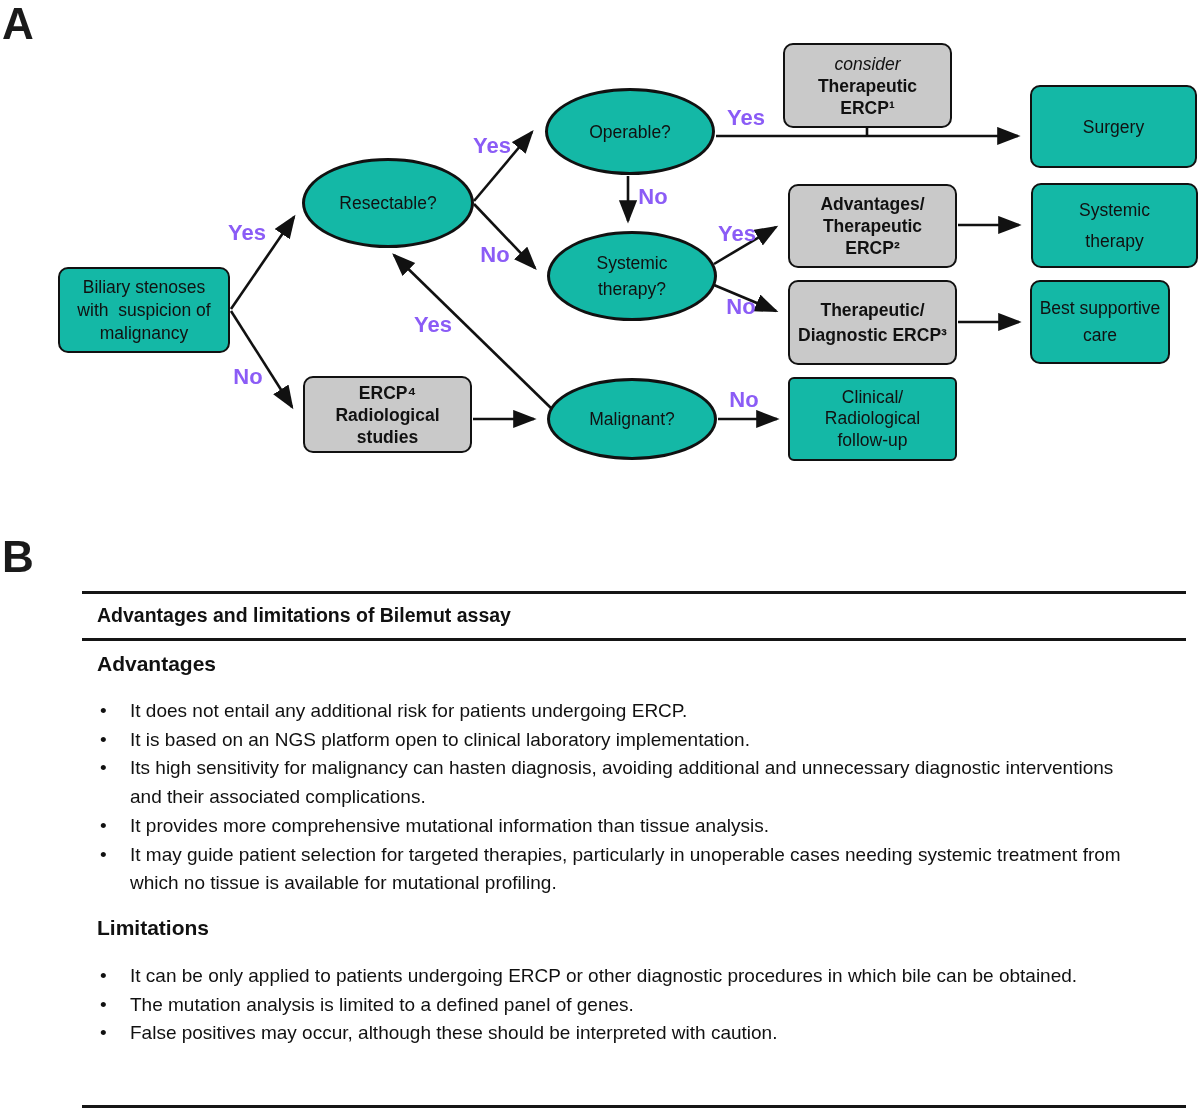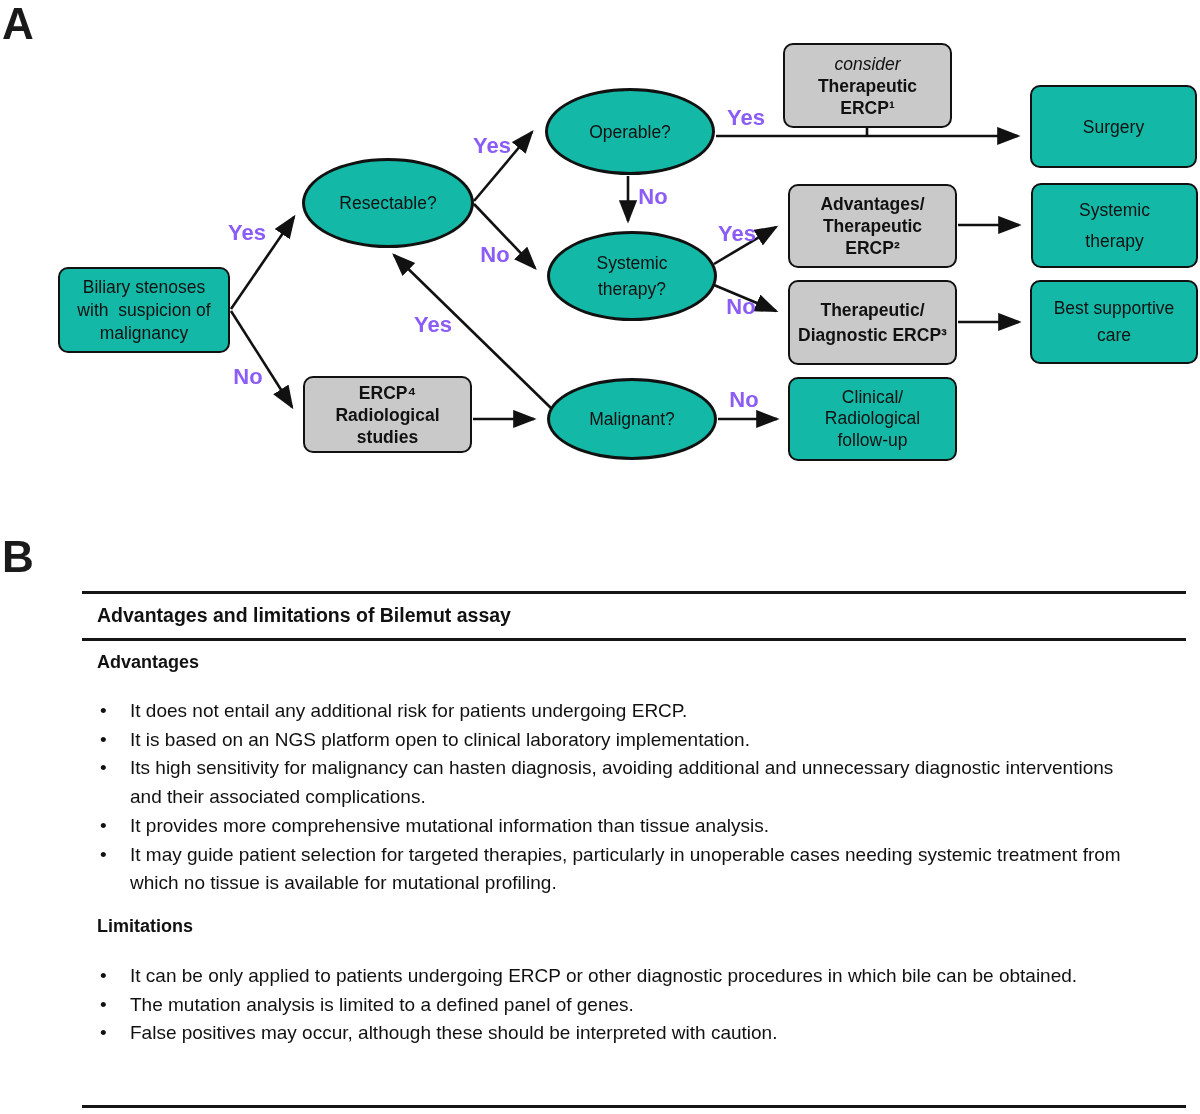--- a/index.html
+++ b/index.html
@@ -15,21 +15,21 @@
   .box{border-radius:10px;}
   .ellipse{border-radius:50%;border-width:3px;}
   .gray{background:#c9c9c9;font-weight:700;}
   .nd .line{white-space:pre;display:block;}
   .it{font-style:italic;font-weight:400;}
   .elabel{position:absolute;transform:translate(-50%,-50%);font-weight:700;
           font-size:22px;white-space:nowrap;color:#8b5cf6;}
   
   .rule{position:absolute;left:82px;width:1104px;height:3px;background:#151515;}
   .btitle{position:absolute;left:97px;font-size:19.5px;font-weight:700;white-space:nowrap;}
-  .bheading{position:absolute;left:97px;font-size:18px;font-weight:700;white-space:nowrap;}
+  .bheading{position:absolute;left:97px;font-size:21px;font-weight:700;white-space:nowrap;}
   .blist{position:absolute;left:82px;width:1045px;margin:0;padding:0;list-style:none;
          font-size:19px;line-height:28.7px;}
   .blist li{position:relative;padding-left:48px;margin:0;}
   .blist li::before{content:"\2022";position:absolute;left:18px;top:0;}
 </style>
 </head>
 <body>
 
 <div id="panelA">
   <div class="plabel" style="left:2px;top:2px;">A</div>
@@ -96,36 +96,36 @@
   <div class="nd box" style="left:1031px;top:183px;width:167px;height:85px;line-height:31px;">
     <span class="line">Systemic</span>
     <span class="line">therapy</span>
   </div>
 
   <div class="nd box gray" style="left:788px;top:280px;width:169px;height:85px;line-height:25px;">
     <span class="line">Therapeutic/</span>
     <span class="line">Diagnostic ERCP³</span>
   </div>
 
-  <div class="nd box" style="left:1030px;top:280px;width:168px;height:84px;line-height:27px;">
+  <div class="nd box" style="left:1030px;top:280px;width:140px;height:84px;line-height:27px;">
     <span class="line">Best supportive</span>
     <span class="line">care</span>
   </div>
 
   <div class="nd box gray" style="left:303px;top:376px;width:169px;height:77px;line-height:22px;">
     <span class="line">ERCP⁴</span>
     <span class="line">Radiological</span>
     <span class="line">studies</span>
   </div>
 
   <div class="nd ellipse" style="left:547px;top:378px;width:170px;height:82px;">
     <span class="line">Malignant?</span>
   </div>
 
-  <div class="nd box" style="left:788px;top:377px;width:169px;height:84px;line-height:21.5px;">
+  <div class="nd box" style="left:788px;top:377px;width:169px;height:84px;line-height:21.5px;border-radius:6px;">
     <span class="line">Clinical/</span>
     <span class="line">Radiological</span>
     <span class="line">follow-up</span>
   </div>
 
   <div class="elabel" style="left:247px;top:233px;">Yes</div>
   <div class="elabel" style="left:248px;top:377px;">No</div>
   <div class="elabel" style="left:492px;top:146px;">Yes</div>
   <div class="elabel" style="left:495px;top:255px;">No</div>
   <div class="elabel" style="left:746px;top:118px;">Yes</div>

